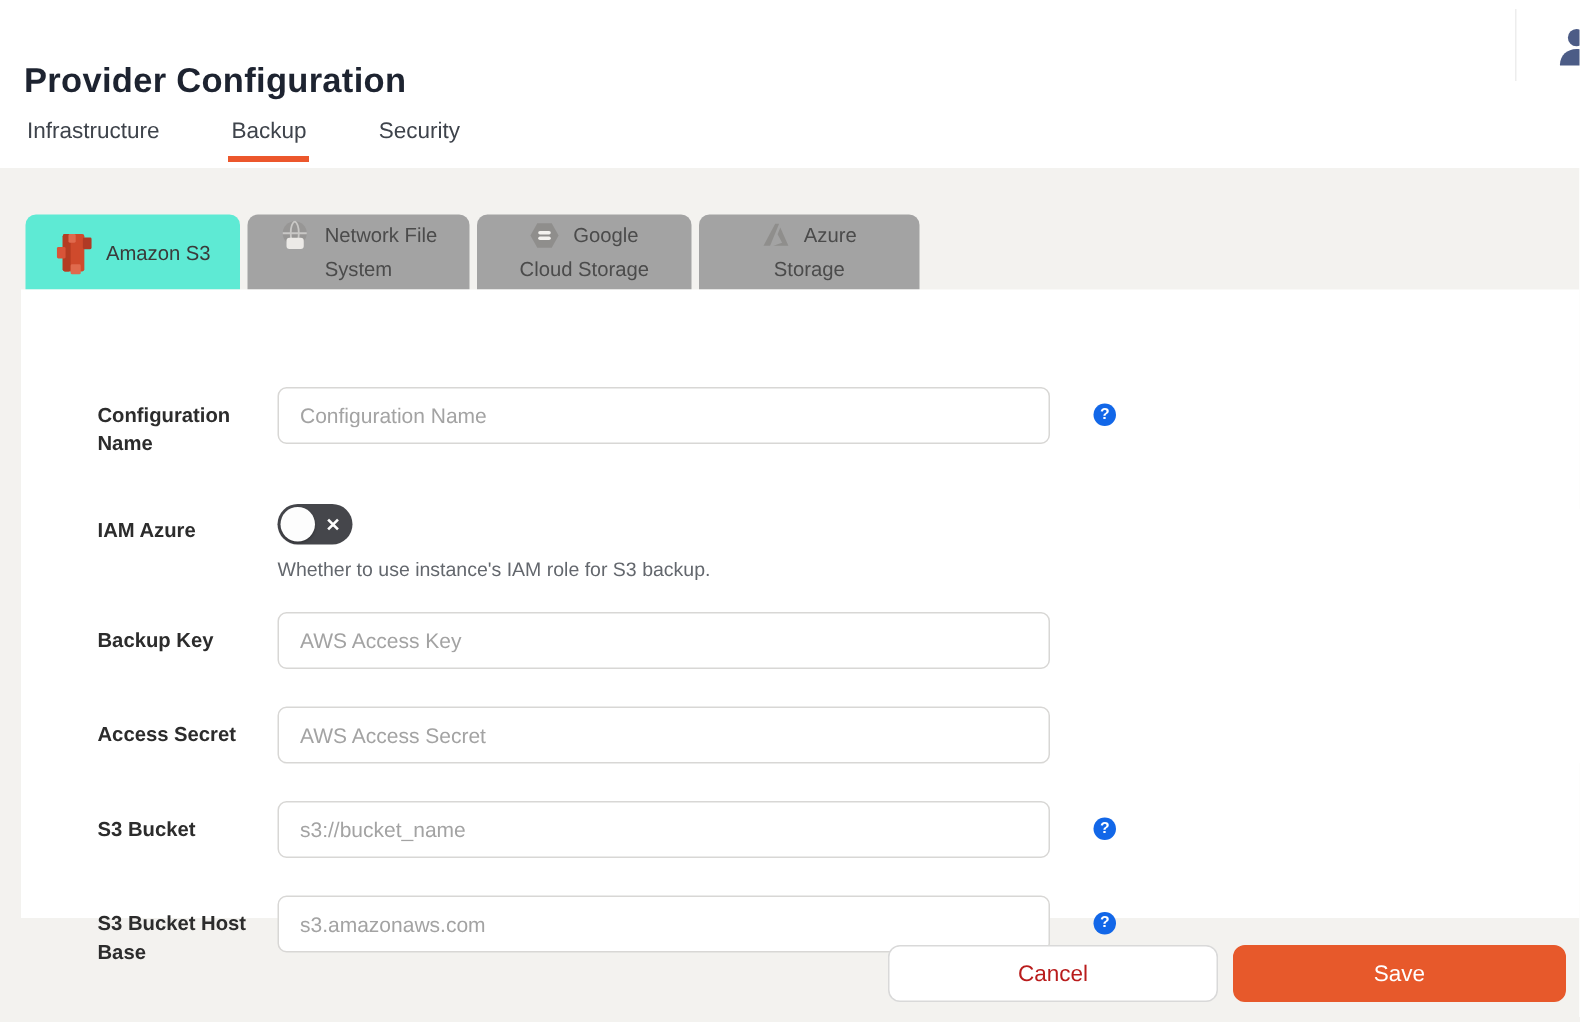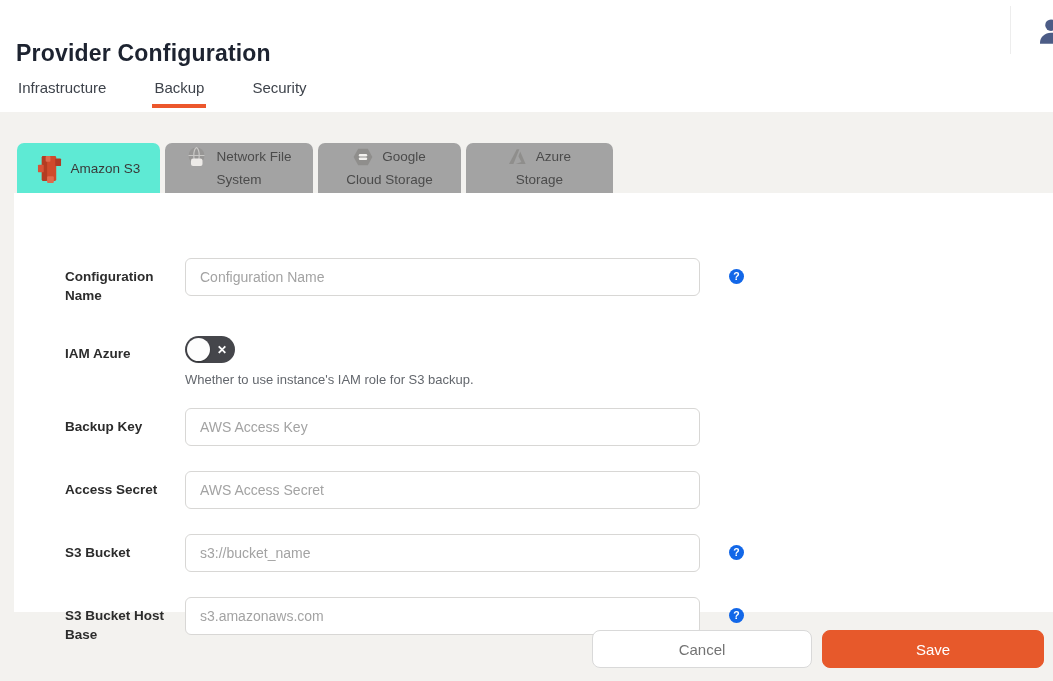--- a/index.html
+++ b/index.html
@@ -76,21 +76,21 @@
     position:absolute; right:8px; top:50%; transform:translateY(-52%);
     color:#fff; font-size:12px; font-weight:700; line-height:1;
   }
   .toggle-desc { margin-top:9px; font-size:13px; color:#63676d; }
   
   .btn {
     position:absolute; height:38px; border-radius:8px; font-size:15px;
     display:flex; align-items:center; justify-content:center; cursor:pointer;
     font-family:"Liberation Sans", sans-serif;
   }
-  .btn-cancel { left:592px; top:518px; width:220px; background:#fff; border:1px solid #d9d9d9; color:#737373; }
+  .btn-cancel { left:592px; top:518px; width:220px; background:#fff; border:1px solid #d9d9d9; color:#b91c1c; }
   .btn-save  { left:822px; top:518px; width:222px; background:#e7592b; border:1px solid #e7592b; color:#fff; font-weight:400; }
 </style>
 </head>
 <body>
 
 <div class="header">
   <div class="page-title">Provider Configuration</div>
   <div class="header-sep"></div>
   <div class="user-btn">
     <svg width="30" height="30" viewBox="0 0 24 24">

